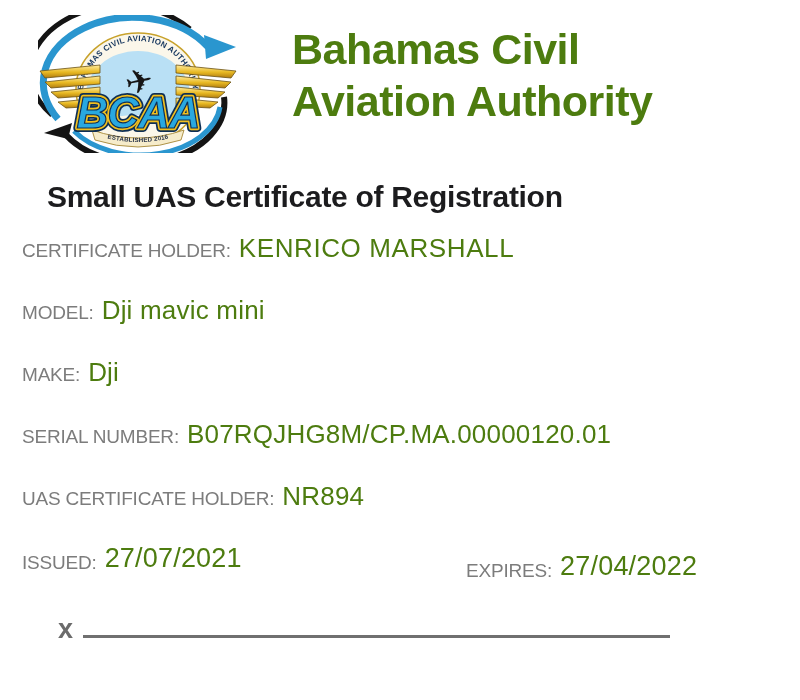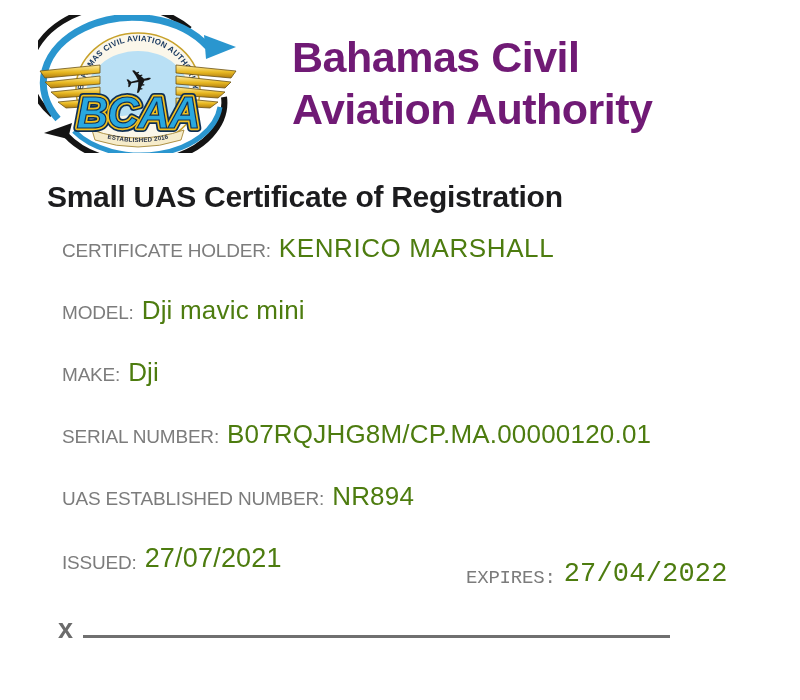--- a/index.html
+++ b/index.html
@@ -7,49 +7,49 @@
     width:800px;height:700px;background:#ffffff;overflow:hidden;
     font-family:"Liberation Sans", sans-serif;
     -webkit-font-smoothing:antialiased;
   }
   .page{width:800px;height:700px;position:relative;background:#ffffff;}
 
   
   .masthead{display:flex;align-items:flex-start;padding:15px 0 0 38px;}
   .logo-svg{width:200px;height:138px;flex:none;display:block;}
   .org-title{
-    margin:16px 0 0 54px;
+    margin:8px 0 0 54px;
     font-size:43px;line-height:52px;font-weight:700;
-    color:#701a75;letter-spacing:-0.5px;
+    color:#4d7c0f;letter-spacing:-0.5px;
   }
 
   
   .cert-title{
     margin:27px 0 0 47px;
     font-size:30px;font-weight:700;color:#1c1c1e;letter-spacing:-0.3px;
   }
 
   
   .fields{margin-top:19px;}
   .field{
     display:flex;align-items:baseline;
-    padding-left:62px;margin-bottom:31px;
+    padding-left:22px;margin-bottom:31px;
   }
   .field-label{
     font-size:19px;color:#7c7c7c;letter-spacing:-0.2px;
     margin-right:8px;white-space:nowrap;
   }
   .field-value{
     font-size:26px;color:#4d7c0f;letter-spacing:0.2px;white-space:nowrap;
   }
   .field-value.caps{letter-spacing:0.6px;}
   .field.dates{position:relative;}
   .date-group{display:flex;align-items:flex-end;}
   .date-group .field-value{font-size:27px;}
-  .date-group.expires{position:absolute;left:466px;top:16px;font-family:Liberation Mono, monospace;}
+  .date-group.expires{position:absolute;left:466px;top:8px;}
 
   
   .signature{display:flex;align-items:flex-end;margin:40px 0 0 58px;}
   .sig-x{font-size:27px;font-weight:700;color:#6b6b6b;line-height:30px;}
   .sig-line{
     width:587px;height:0;border-bottom:3px solid #707070;
     margin:0 0 6px 10px;
   }
 </style>
 </head>
@@ -138,21 +138,21 @@
       <span class="field-label">MAKE:</span>
       <span class="field-value">Dji</span>
     </div>
 
     <div class="field">
       <span class="field-label">SERIAL NUMBER:</span>
       <span class="field-value">B07RQJHG8M/CP.MA.00000120.01</span>
     </div>
 
     <div class="field">
-      <span class="field-label">UAS ESTABLISHED NUMBER:</span>
+      <span class="field-label">UAS CERTIFICATE HOLDER:</span>
       <span class="field-value">NR894</span>
     </div>
 
     <div class="field dates">
       <div class="date-group issued">
         <span class="field-label">ISSUED:</span>
         <span class="field-value">27/07/2021</span>
       </div>
       <div class="date-group expires">
         <span class="field-label">EXPIRES:</span>

